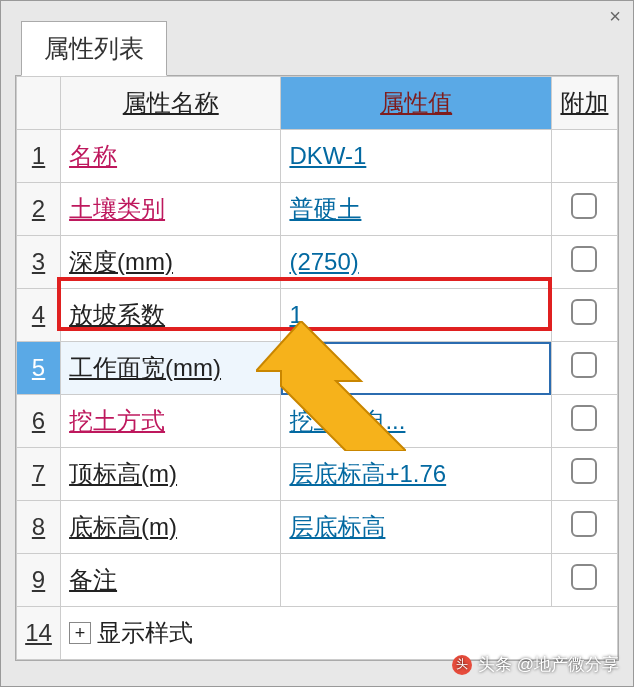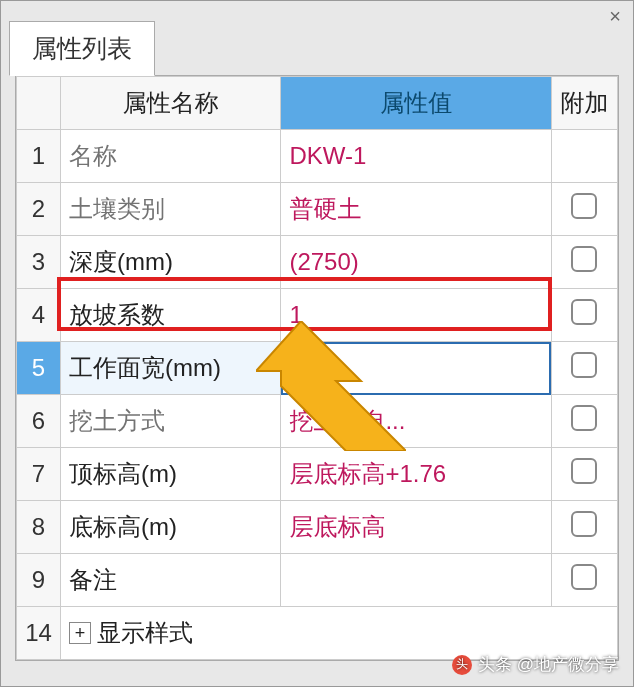--- a/index.html
+++ b/index.html
@@ -20,21 +20,21 @@
     .close-btn {
       position: absolute;
       top: 4px;
       right: 12px;
       font-size: 20px;
       color: #666;
       cursor: pointer;
     }
     .tabs {
       display: flex;
-      padding: 20px 14px 0 8px;
+      padding: 20px 14px 0 20px;
       gap: 0;
       align-items: flex-end;
     }
     .tab {
       padding: 10px 22px;
       font-size: 25px;
       color: #888;
       border: 1px solid transparent;
       cursor: pointer;
     }
@@ -57,47 +57,48 @@
       border-collapse: collapse;
       table-layout: fixed;
     }
     th, td {
       border: 1px solid #ccc;
       padding: 10px 8px;
       font-size: 24px;
       text-align: left;
       height: 50px;
       vertical-align: middle;
+      text-decoration: underline;
     }
     th {
       background: #f7f7f7;
       color: #222;
       font-weight: normal;
       text-align: center;
     }
     th.value-header {
       background: #5aa9e6;
-      color: #0c4a6e;
+      color: #7f1d1d;
     }
     col.numcol { width: 44px; }
     col.namecol { width: 220px; }
     col.valcol { width: 270px; }
     col.addcol { width: 66px; }
     td.num {
       text-align: center;
       background: #f7f7f7;
       color: #333;
     }
     td.num.selected {
       background: #5aa9e6;
       color: #fff;
     }
-    td.name.link { color: #737373; }
+    td.name.link { color: #be185d; }
     td.name { color: #222; }
-    td.val { color: #be185d; }
+    td.val { color: #0369a1; }
     td.add { text-align: center; }
     .checkbox {
       display: inline-block;
       width: 26px;
       height: 26px;
       border: 2px solid #888;
       border-radius: 6px;
     }
     .expander {
       display: inline-flex;

